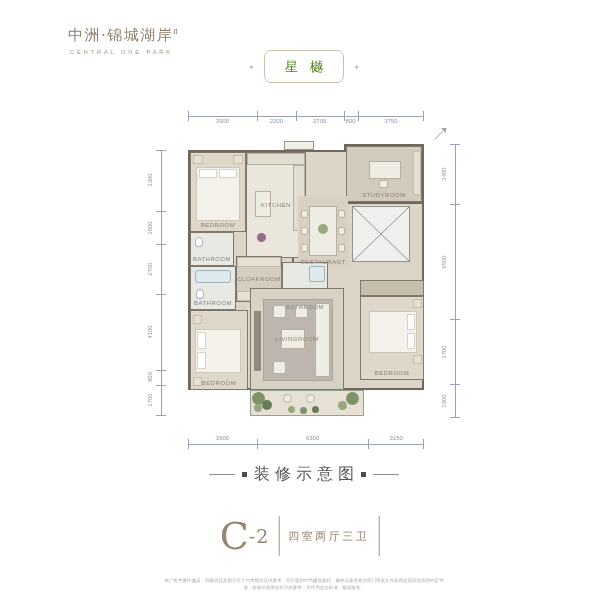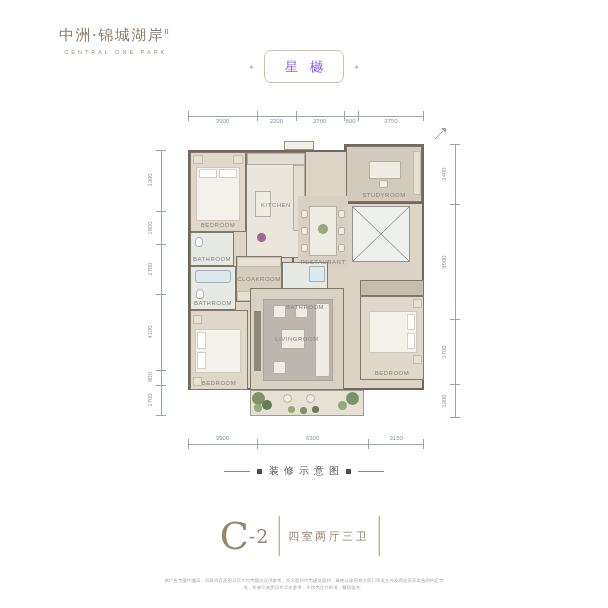--- a/index.html
+++ b/index.html
@@ -1,25 +1,25 @@
 <!DOCTYPE html>
 <html><head>
 <meta charset="utf-8">
 <style>
   html,body{margin:0;padding:0;}
   .canvas{position:relative;width:608px;height:608px;background:#ffffff;overflow:hidden;
           font-family:"Liberation Sans",sans-serif;}
   
-  .logo{position:absolute;left:59px;top:26px;color:#8d7e6b;text-align:center;}
+  .logo{position:absolute;left:68px;top:26px;color:#8d7e6b;}
   .logo-cn{font-family:"DejaVu Serif",serif;font-size:15px;letter-spacing:1.5px;white-space:nowrap;}
   .logo-cn sup{font-size:7px;}
   .logo-en{font-size:5.5px;letter-spacing:3px;color:#a29381;margin-top:4px;padding-left:2px;}
   .badge{position:absolute;left:50%;top:50px;transform:translateX(-50%);
          border:1px solid #cdc1ad;border-radius:7px;padding:6px 20px;background:#fff;}
-  .badge-label{font-size:13px;color:#8b5cf6;letter-spacing:12px;margin-right:-12px;white-space:nowrap;}
+  .badge-label{font-size:13px;color:#4d7c0f;letter-spacing:12px;margin-right:-12px;white-space:nowrap;}
   .badge-orn{position:absolute;top:50%;transform:translateY(-50%);font-size:8px;color:#cabca5;}
   .orn-l{left:-17px;} .orn-r{right:-17px;}
   
   .dim-row,.dim-col{position:absolute;display:flex;}
   .dim-row{flex-direction:row;} .dim-col{flex-direction:column;}
   .dim-top{left:188px;top:106px;width:236px;height:24px;}
   .dim-bottom{left:188px;top:432px;width:236px;height:20px;}
   .dim-left{left:144px;top:150px;width:24px;height:266px;}
   .dim-right{left:438px;top:144px;width:24px;height:274px;}
   .dim-row::before{content:'';position:absolute;left:0;right:0;height:1px;background:#9aa3b2;}
@@ -79,21 +79,21 @@
   .plant{border-radius:50%;position:absolute;}
   .g1{background:#7e9269;} .g2{background:#97a87e;} .g3{background:#677d58;} .pp{background:#9b6b8e;}
   .elevator-x{position:absolute;inset:0;}
   
   .north{position:absolute;left:432px;top:124px;width:18px;height:18px;}
   
   .caption{position:absolute;left:50%;top:464px;transform:translateX(-50%);
            display:flex;align-items:center;gap:7px;color:#565656;}
   .cap-line{width:26px;height:1px;background:#8c8c8c;}
   .cap-sq{width:5px;height:5px;background:#4c4c4c;}
-  .cap-text{font-size:10px;letter-spacing:5px;margin-right:-5px;white-space:nowrap;}
+  .cap-text{font-size:16px;letter-spacing:5px;margin-right:-5px;white-space:nowrap;}
   
   .unit{position:absolute;left:50%;top:516px;transform:translateX(-50%);
         display:flex;align-items:center;color:#97866d;}
   .unit-code{font-family:"DejaVu Serif",serif;font-size:38px;line-height:1;}
   .unit-suffix{font-family:"DejaVu Serif",serif;font-size:19px;letter-spacing:1px;}
   .unit-div{width:1px;height:40px;background:#a3937b;margin:0 9px;}
   .unit-col{display:flex;flex-direction:row;gap:8px;}
   .unit-layout{font-size:11px;letter-spacing:2.5px;white-space:nowrap;}
   .unit-area-row{display:flex;align-items:flex-end;margin-top:2px;}
   .unit-area-prefix{writing-mode:vertical-rl;transform:rotate(180deg);font-size:5px;letter-spacing:0;

